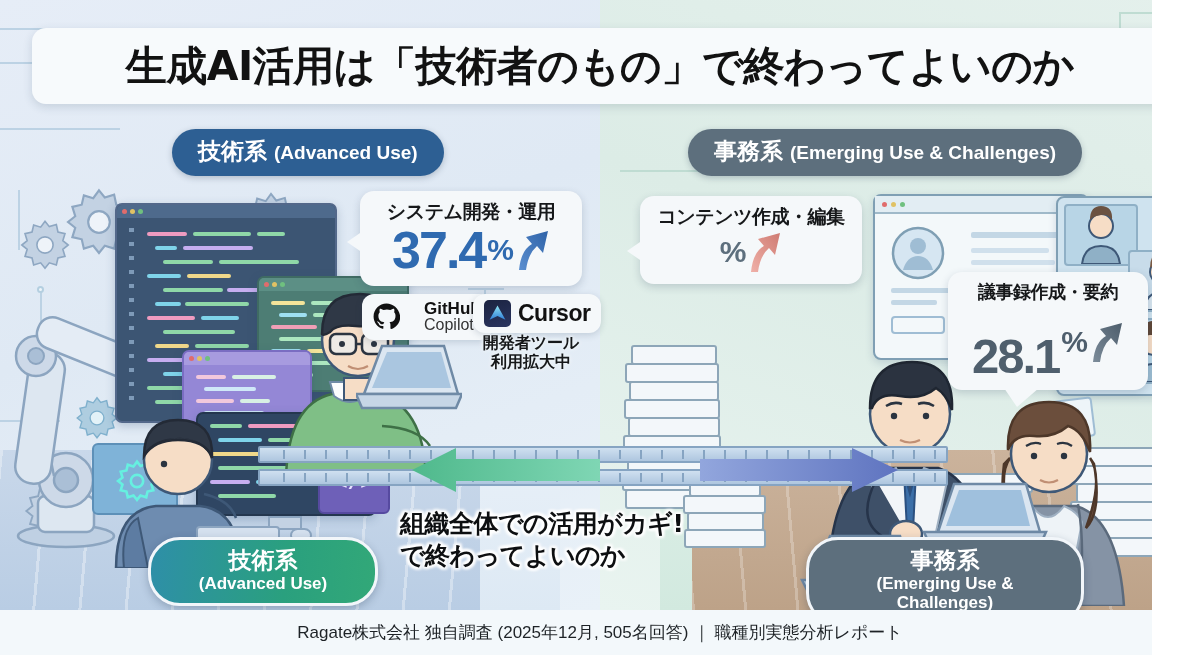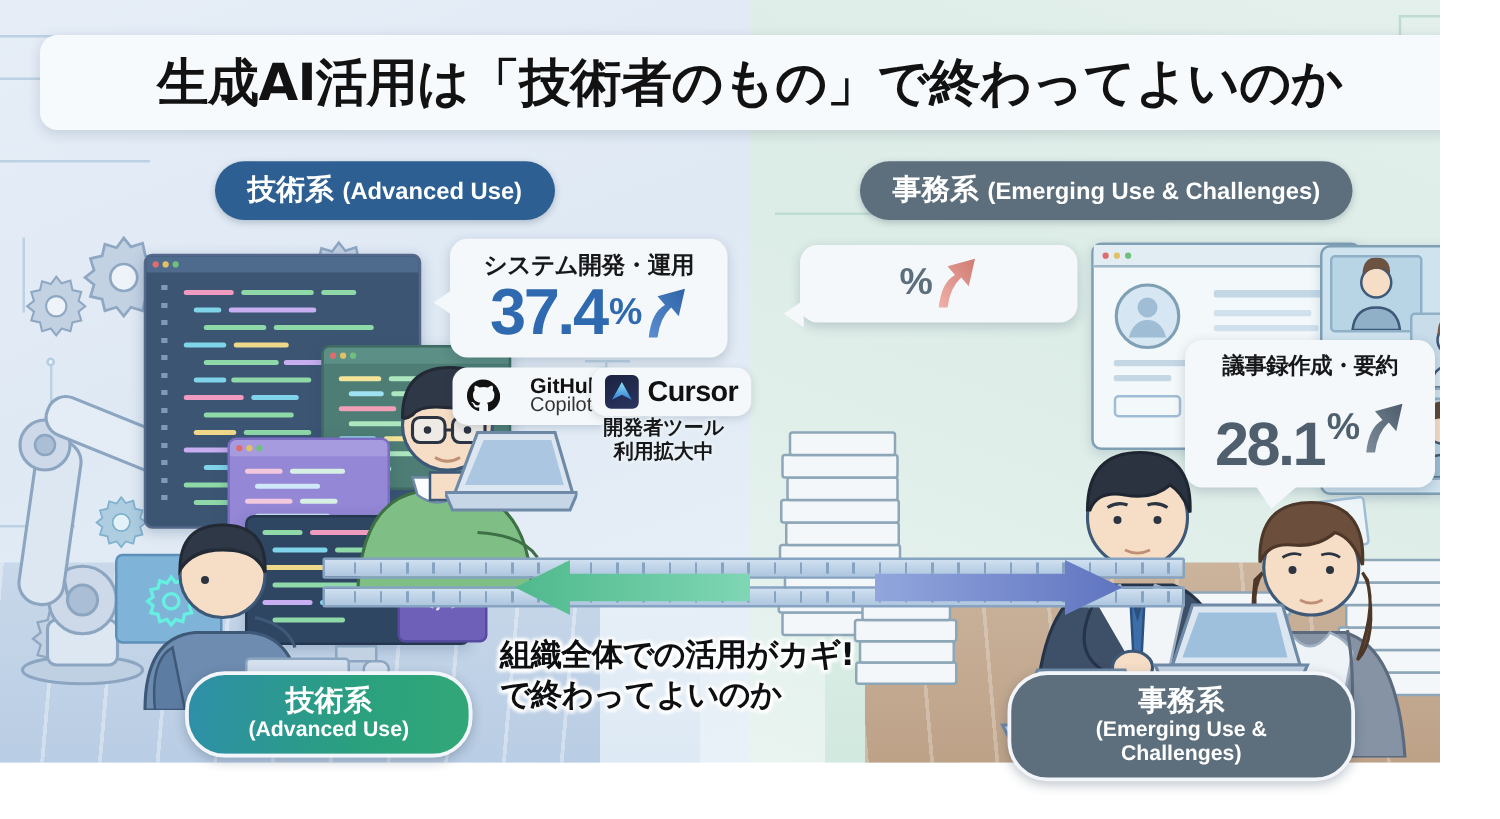--- a/index.html
+++ b/index.html
@@ -625,20 +625,21 @@
               <stop offset="100%" stop-color="#2f63a8"></stop>
         </linearGradient>
           </defs>
         <path d="M3 42 Q5 22 16 16 L10 9 L32 3 L27 25 L21 18 Q12 26 10 42z" fill="url(#ar1)"></path>
       </svg>
     </div>
   </div>
 
   <div class="bubble" id="bubble2">
     <div class="tail"></div>
+    <div class="cap">コンテンツ作成・編集</div>
     <div class="valrow">
       <span class="pct">%</span>
       <svg class="arrow" viewBox="0 0 34 44">
         <defs>
             <linearGradient id="ar2" x1="0" y1="1" x2="1" y2="0">
           <stop offset="0%" stop-color="#efb0a8"></stop>
               <stop offset="100%" stop-color="#cf7b72"></stop>
         </linearGradient>
           </defs>
         <path d="M3 42 Q5 22 16 16 L10 9 L32 3 L27 25 L21 18 Q12 26 10 42z" fill="url(#ar2)"></path>
@@ -701,14 +702,17 @@
 
   <div class="bot-pill" id="bot-left">
     <span class="jp">技術系</span>
     <span class="en">(Advanced Use)</span>
   </div>
   <div class="bot-pill" id="bot-right">
     <span class="jp">事務系</span>
     <span class="en">(Emerging Use &amp; Challenges)</span>
   </div>
 
+  <div class="footer">
+    <span>Ragate株式会社 独自調査 (2025年12月, 505名回答) ｜ 職種別実態分析レポート</span>
+  </div>
 
 </div>
 
 </body></html>

